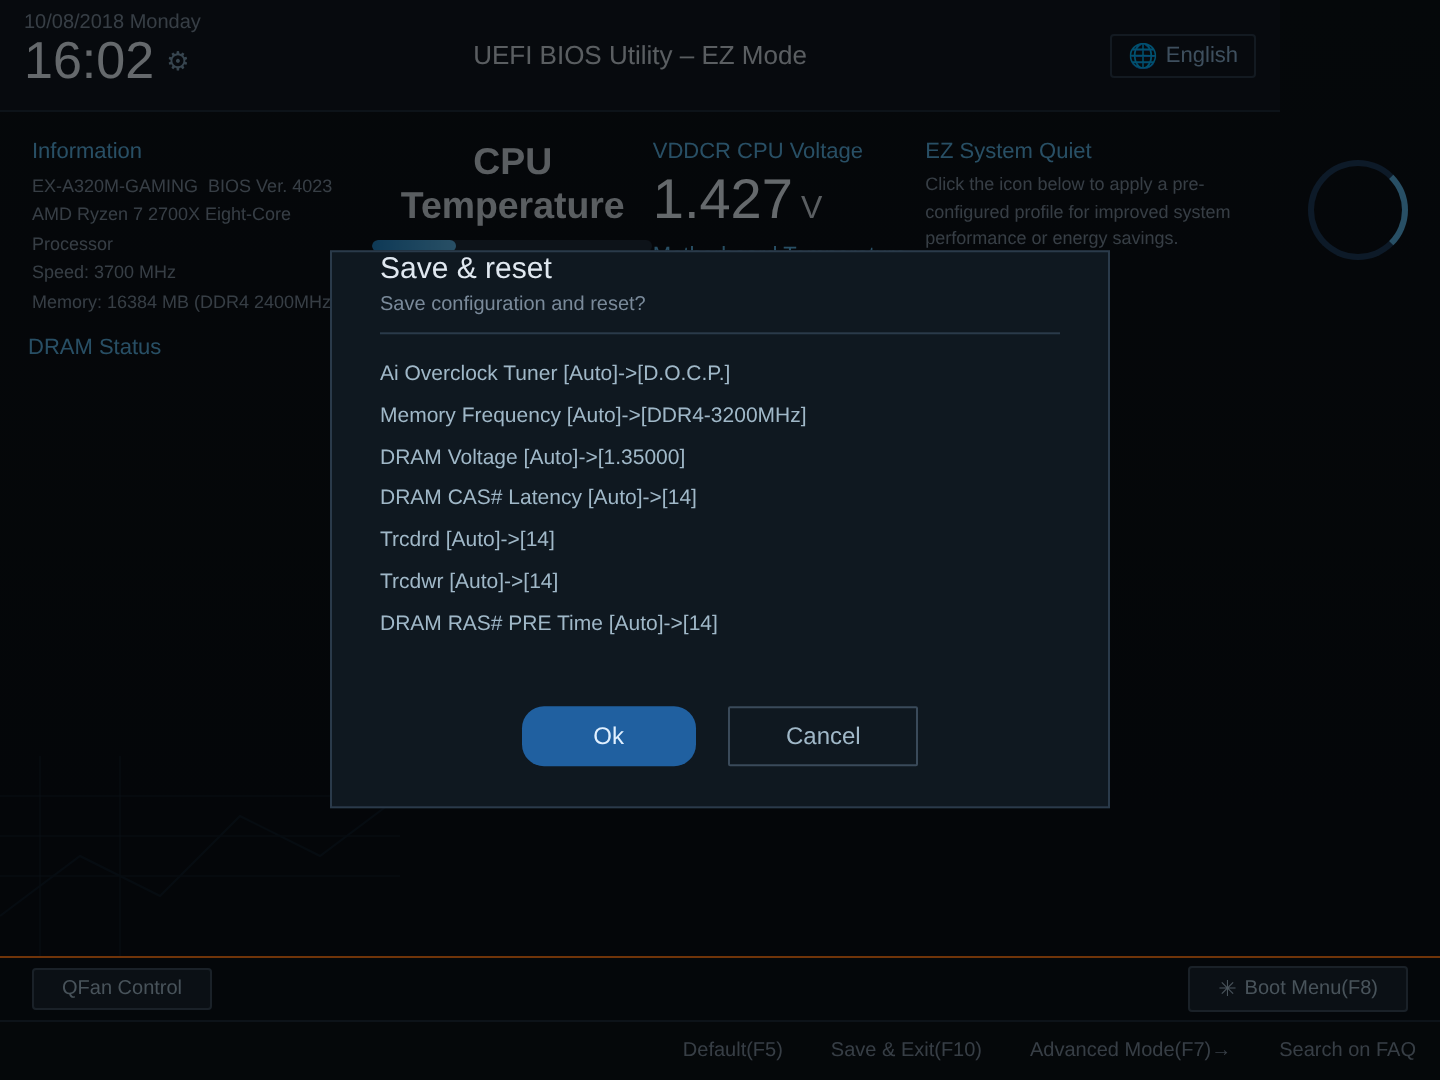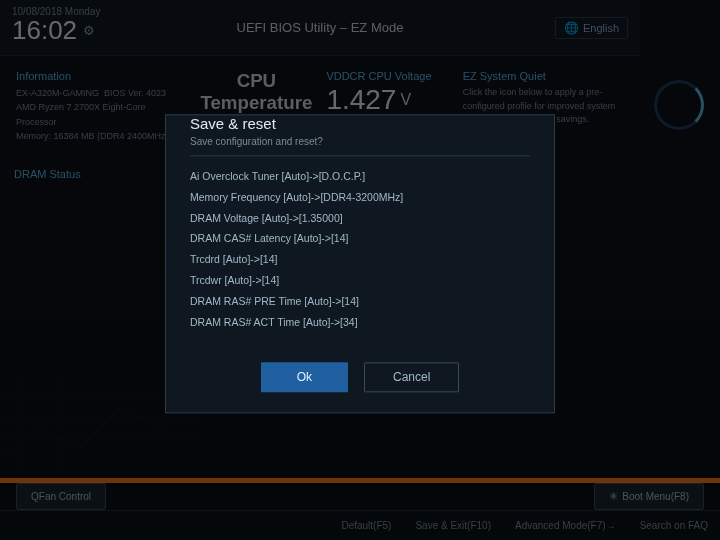--- a/index.html
+++ b/index.html
@@ -231,22 +231,23 @@
     }
 
     
     .nav-bar {
       position: absolute;
       bottom: 30px;
       left: 0;
       width: 720px;
       height: 32px;
       background: #0a1018;
-      border-top: 5px solid #f97316;
-      display: flex;
+      border-top: 1px solid #f97316;
+      display: flex;
+      align-items: center;
       justify-content: space-between;
       padding: 0 16px;
     }
 
     .nav-btn {
       border: 1px solid #3a4a5a;
       background: #1a2430;
       color: #a0b8c8;
       font-size: 10px;
       padding: 4px 14px;
@@ -330,21 +331,21 @@
       margin-top: 30px;
     }
 
     .btn-ok {
       background: #2060a0;
       color: #e0f0ff;
       border: none;
       padding: 7px 36px;
       font-size: 12px;
       cursor: pointer;
-      border-radius: 1px;
+      border-radius: 11px;
     }
 
     .btn-cancel {
       background: transparent;
       color: #a0b8c8;
       border: 1px solid #3a4a5a;
       padding: 7px 28px;
       font-size: 12px;
       cursor: pointer;
       border-radius: 1px;
@@ -401,34 +402,35 @@
 </div>
 
 <div class="info-section">
 
   <div class="info-col">
     <h3>Information</h3>
     <p>
       <span>EX-A320M-GAMING</span>&nbsp;&nbsp;<span>BIOS Ver. 4023</span>
     </p>
     <p>AMD Ryzen 7 2700X Eight-Core Processor</p>
+    <p>Speed: 3700 MHz</p>
     <p>Memory: 16384 MB (DDR4 2400MHz)</p>
   </div>
 
   <div class="cpu-temp-col">
     <h3>CPU Temperature</h3>
     <div class="temp-bar">
       <div class="temp-bar-fill" style="width:30%;"></div>
     </div>
     <div class="cpu-temp-value">44°C</div>
   </div>
 
   <div class="voltage-col">
     <div class="voltage-label">VDDCR CPU Voltage</div>
-    <div style="display:flex;align-items:center;gap:4px;">
+    <div style="display:flex;align-items:flex-end;gap:4px;">
       <span class="voltage-value">1.427</span>
       <span class="voltage-unit">V</span>
     </div>
     <div class="mb-temp-label">Motherboard Temperature</div>
     <div class="mb-temp-value">36°C</div>
   </div>
 
   <div class="ez-tuning-col">
     <div class="ez-title">EZ System Quiet</div>
     <div class="ez-desc">Click the icon below to apply a pre-configured profile for improved system performance or energy savings.</div>
@@ -456,21 +458,20 @@
   <div class="dialog-divider"></div>
 
   <ul class="dialog-list">
     <li>Ai Overclock Tuner [Auto]-&gt;[D.O.C.P.]</li>
     <li>Memory Frequency [Auto]-&gt;[DDR4-3200MHz]</li>
     <li>DRAM Voltage [Auto]-&gt;[1.35000]</li>
     <li>DRAM CAS# Latency [Auto]-&gt;[14]</li>
     <li>Trcdrd [Auto]-&gt;[14]</li>
     <li>Trcdwr [Auto]-&gt;[14]</li>
     <li>DRAM RAS# PRE Time [Auto]-&gt;[14]</li>
-    <li>DRAM RAS# ACT Time [Auto]-&gt;[34]</li>
   </ul>
 
   <div class="dialog-buttons">
     <button class="btn-ok">Ok</button>
     <button class="btn-cancel">Cancel</button>
   </div>
 </div>
 
 <div class="nav-bar">
   <button class="nav-btn">QFan Control</button>

